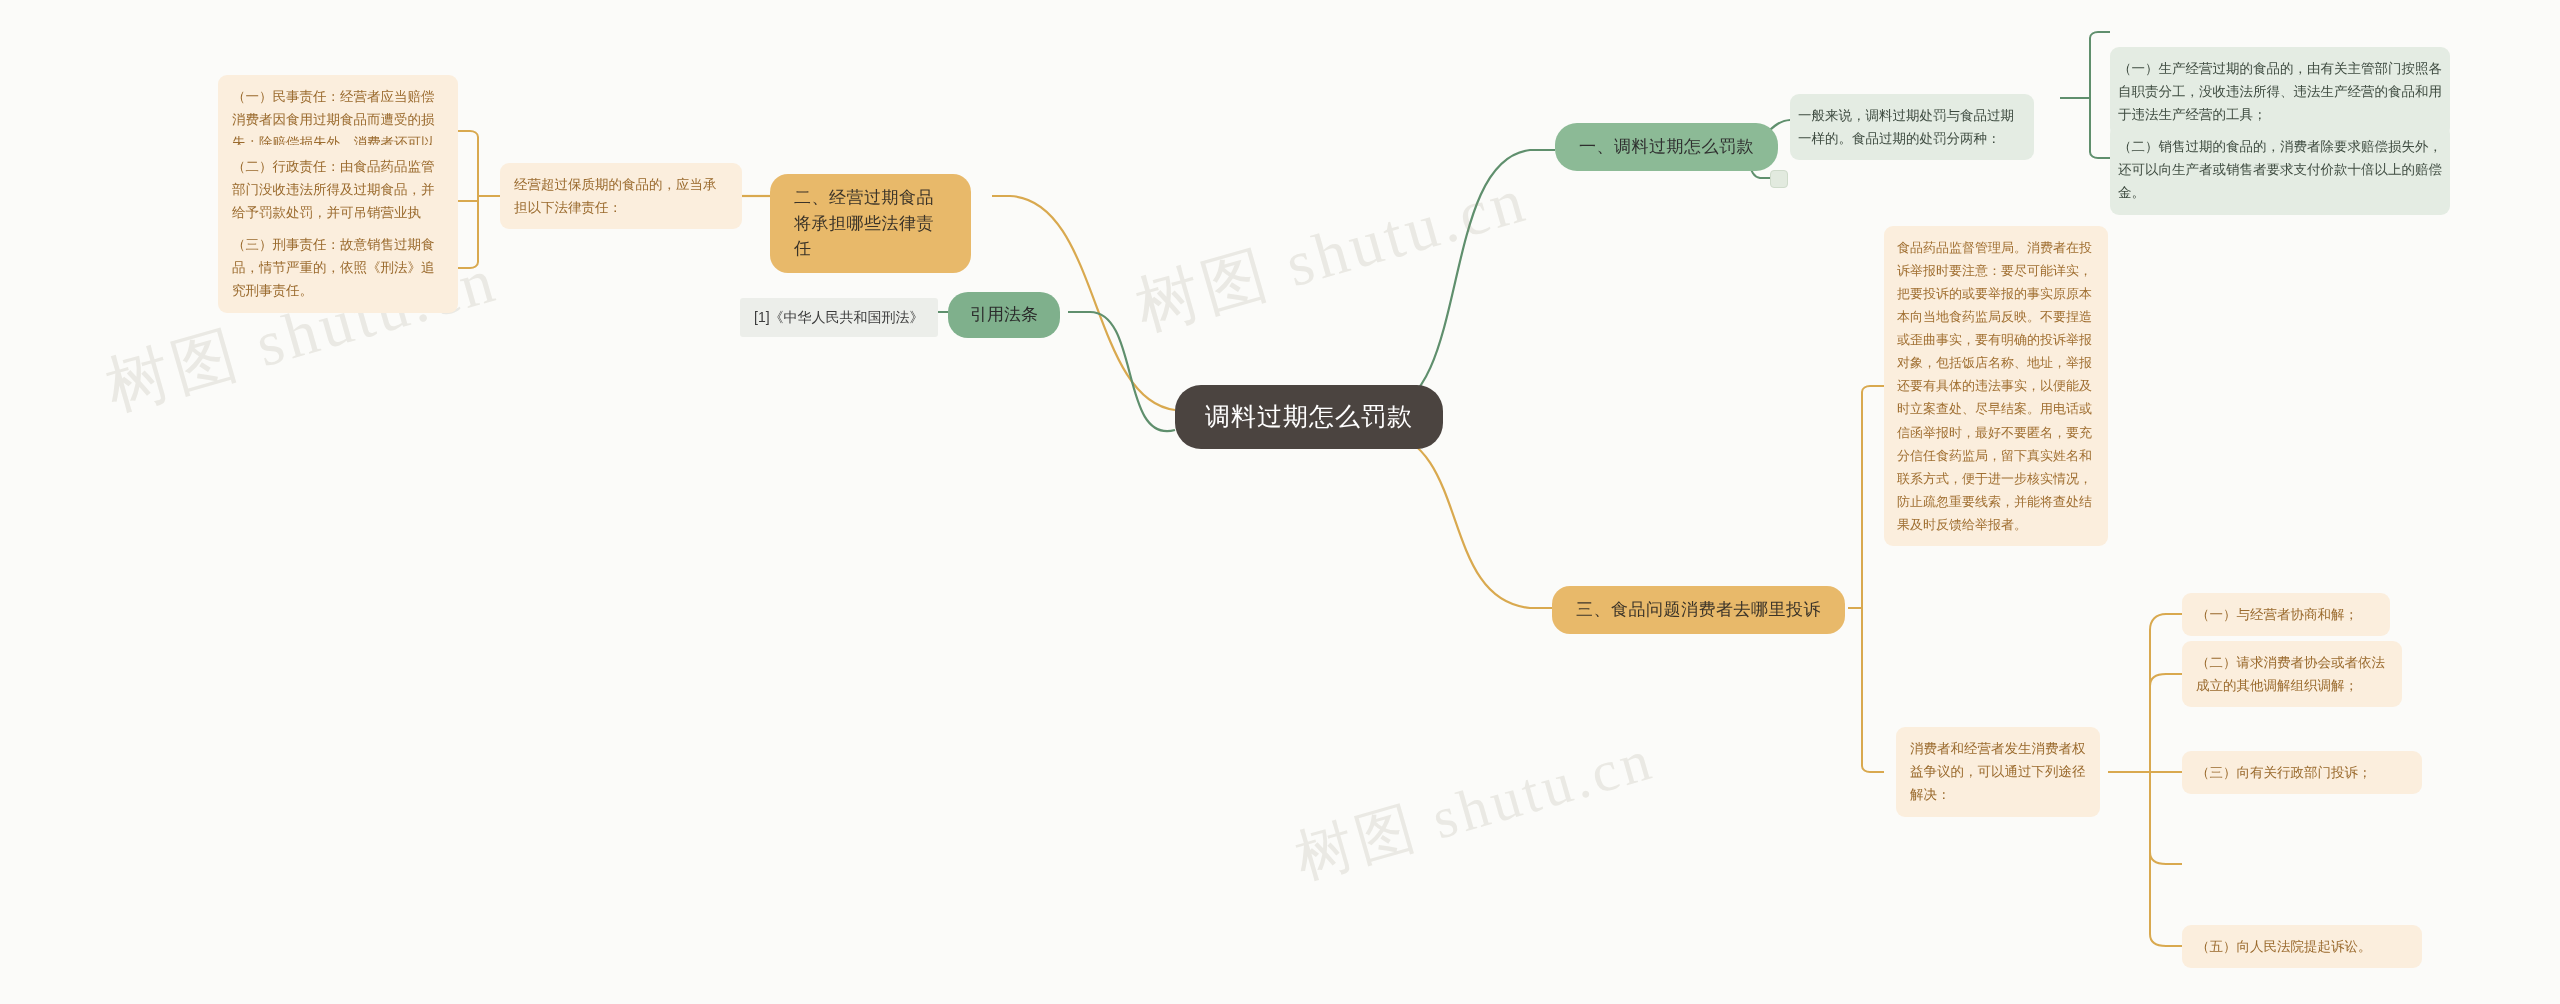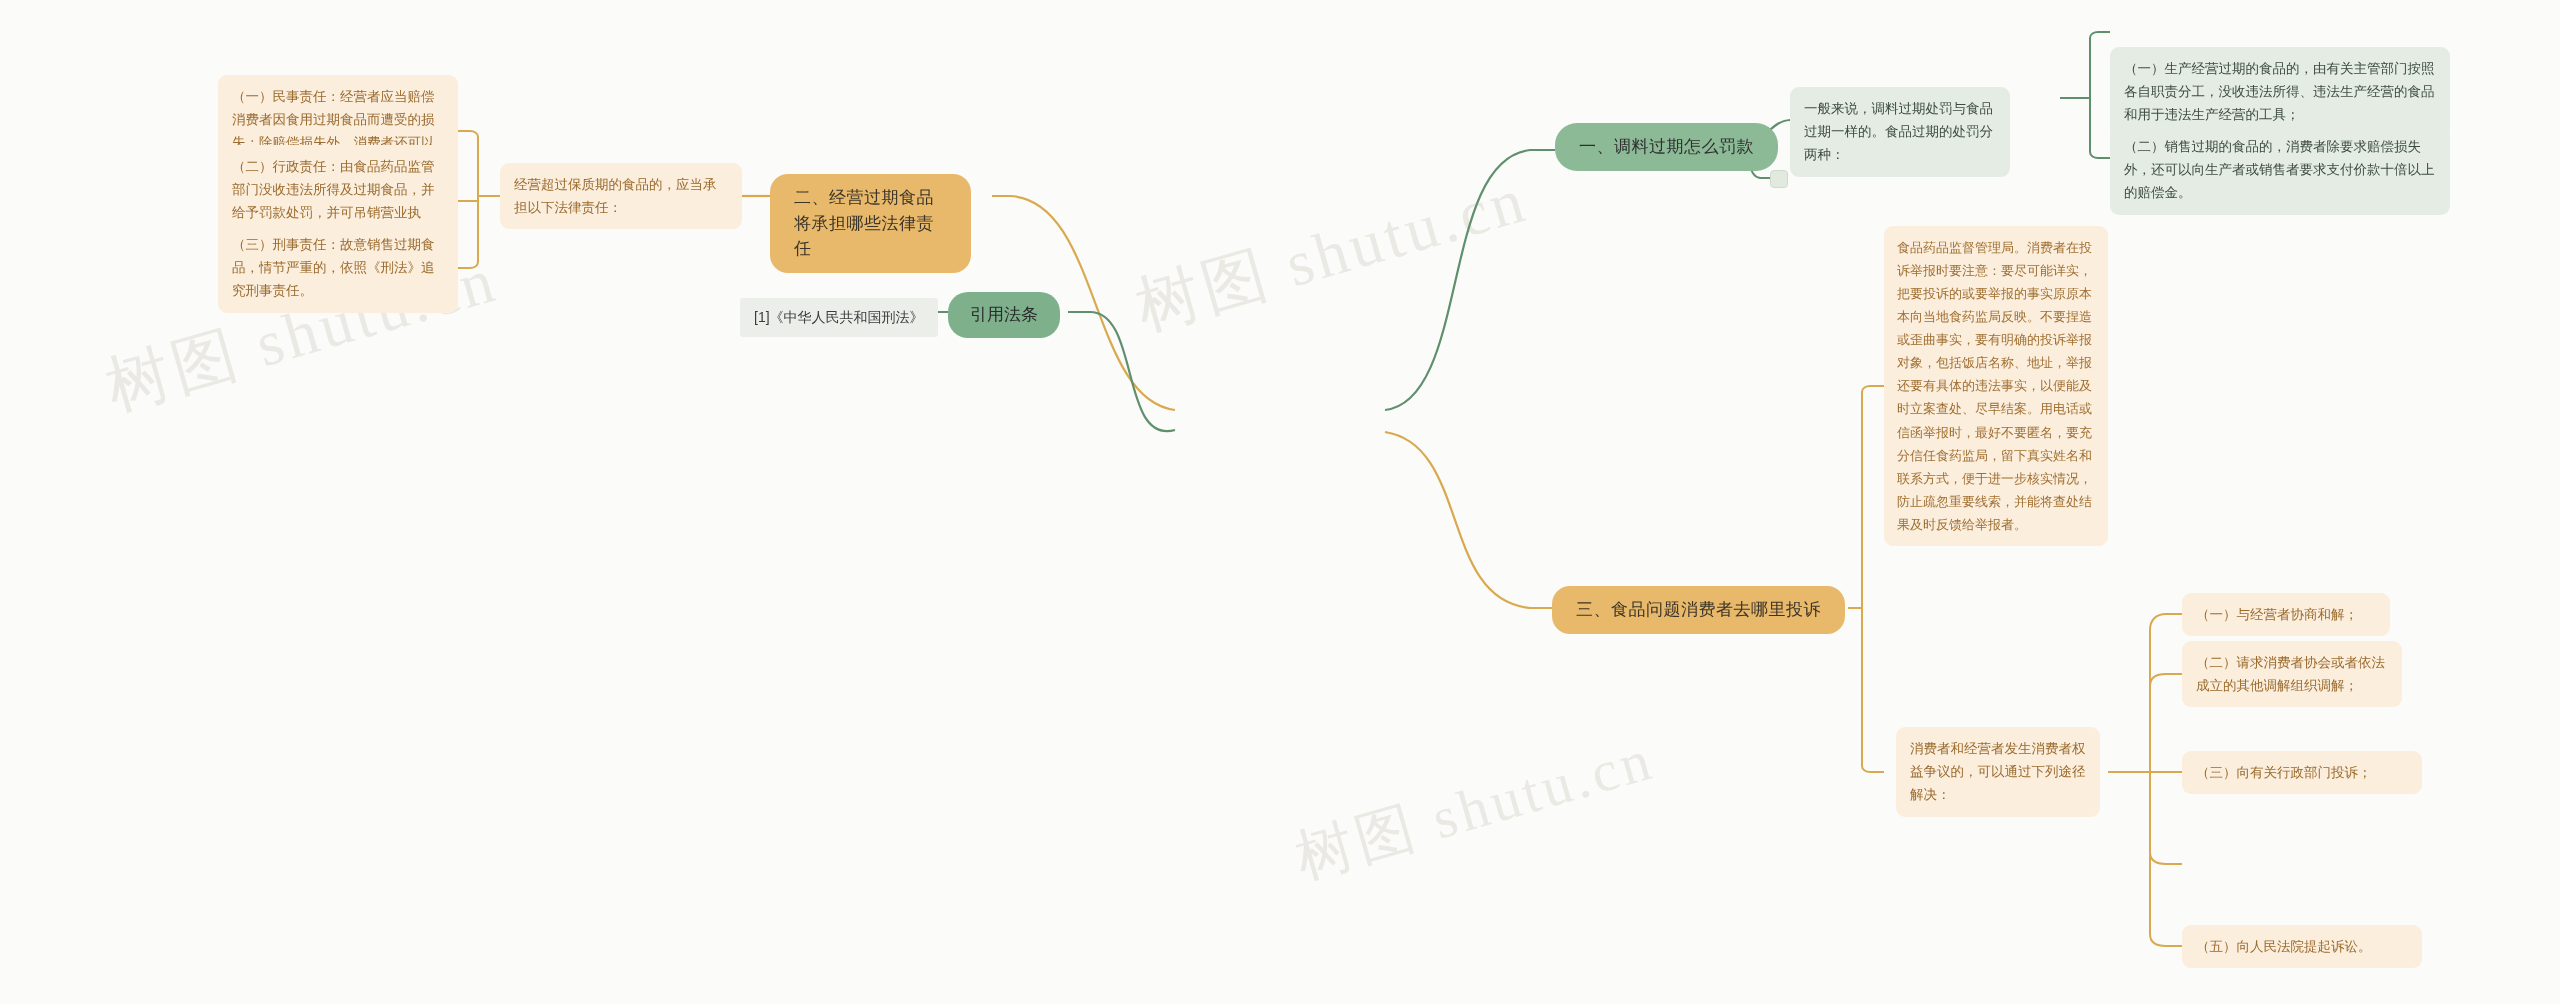--- a/index.html
+++ b/index.html
@@ -64,21 +64,21 @@
     border-radius:18px;
     font-size:17px;
     padding:11px 24px;
     letter-spacing:.5px;
   }
   
   .leaf-green{
     background:#e4ece3;
     color:#3d4a3f;
     font-size:13.5px;
-    padding:10px 14px;
+    padding:10px 8px;
     border-radius:9px;
     line-height:1.72;
   }
   .leaf-grey{
     background:#eceeea;
     color:#3c3c3c;
     font-size:14px;
     padding:9px 14px;
     border-radius:3px;
   }
@@ -147,24 +147,25 @@
     <path d="M2150,772 L2150,686 C2150,678 2156,674 2166,674 L2182,674" fill="none" stroke="#d9a94f" stroke-width="2"></path>
     <path d="M2150,772 L2182,772" fill="none" stroke="#d9a94f" stroke-width="2"></path>
     <path d="M2150,772 L2150,852 C2150,860 2156,864 2166,864 L2182,864" fill="none" stroke="#d9a94f" stroke-width="2"></path>
     <path d="M2150,772 L2150,934 C2150,942 2156,946 2166,946 L2182,946" fill="none" stroke="#d9a94f" stroke-width="2"></path>
   </svg>
 
   <div class="wm wm1">树图 shutu.cn</div>
   <div class="wm wm2">树图 shutu.cn</div>
   <div class="wm wm3">树图 shutu.cn</div>
 
+  <div class="node root" style="left:1175px;top:385px;">调料过期怎么罚款</div>
 
   <div class="node pill-green" style="left:1555px;top:123px;">一、调料过期怎么罚款</div>
   <div class="collapse-dot" style="left:1770px;top:170px;"></div>
-  <div class="node leaf-green" style="left: 1790px; top: 87px; width: 220px;">一般来说，调料过期处罚与食品过期一样的。食品过期的处罚分两种：</div>
+  <div class="node leaf-green" style="left: 1790px; top: 94px; width: 244px;">一般来说，调料过期处罚与食品过期一样的。食品过期的处罚分两种：</div>
   <div class="node leaf-green" style="left: 2110px; top: 47px; width: 340px;">（一）生产经营过期的食品的，由有关主管部门按照各自职责分工，没收违法所得、违法生产经营的食品和用于违法生产经营的工具；</div>
   <div class="node leaf-green" style="left: 2110px; top: 125px; width: 340px;">（二）销售过期的食品的，消费者除要求赔偿损失外，还可以向生产者或销售者要求支付价款十倍以上的赔偿金。</div>
 
   <div class="node pill-orange" style="left:770px;top:174px;width:201px;">二、经营过期食品将承担哪些法律责任</div>
   <div class="node leaf-orange" style="left: 500px; top: 163px; width: 242px;">经营超过保质期的食品的，应当承担以下法律责任：</div>
 
   <div class="node leaf-orange" style="left: 218px; top: 74.5px; width: 240px;">（一）民事责任：经营者应当赔偿消费者因食用过期食品而遭受的损失；除赔偿损失外，消费者还可以要求支付十倍食品价款的赔偿金。</div>
   <div class="node leaf-orange" style="left: 218px; top: 144.5px; width: 240px;">（二）行政责任：由食品药品监管部门没收违法所得及过期食品，并给予罚款处罚，并可吊销营业执照。</div>
   <div class="node leaf-orange" style="left: 218px; top: 223px; width: 240px;">（三）刑事责任：故意销售过期食品，情节严重的，依照《刑法》追究刑事责任。</div>
 

